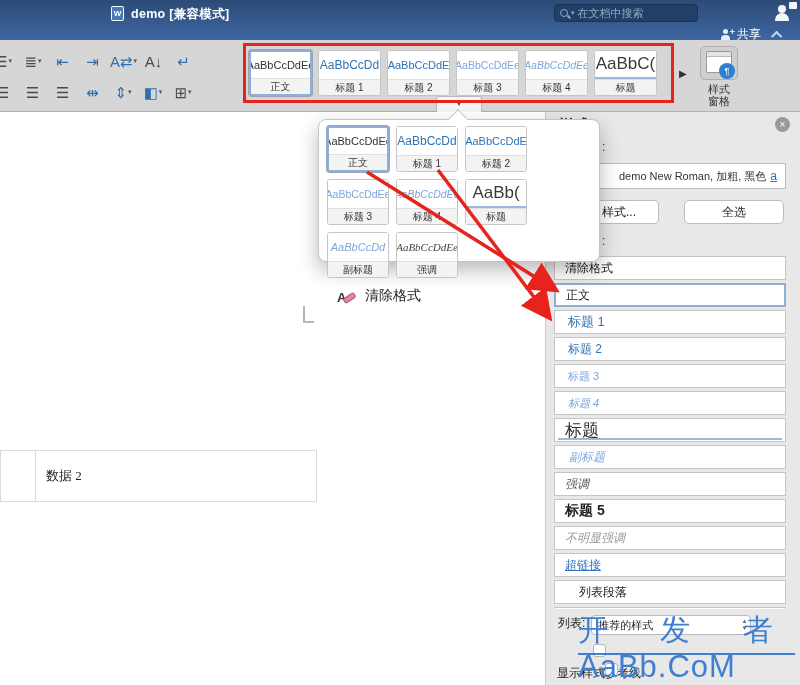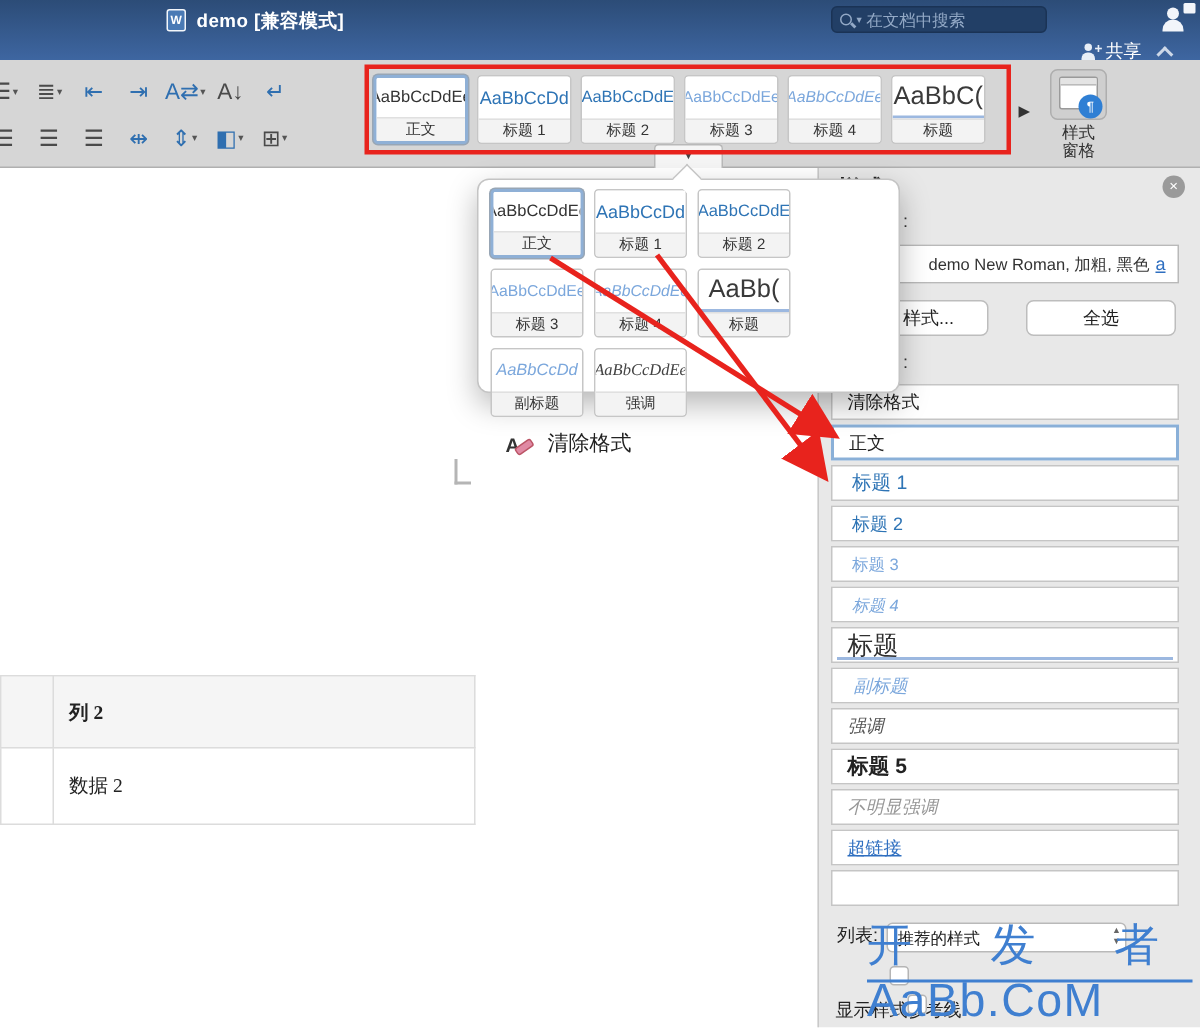--- a/index.html
+++ b/index.html
@@ -286,24 +286,20 @@
     <div>窗格</div>
   </div>
 </div>
 
 <div id="expand-tab" class="abs">▼</div>
 
 <div id="document" class="abs">
   <div id="corner-mark" class="abs"></div>
   <table id="doc-table" class="abs">
     <tbody>
-        <tr class="hdr">
-      <td class="c0"></td>
-      <td>列 2</td>
-    </tr>
     <tr class="dat">
       <td class="c0"></td>
       <td>数据 2</td>
     </tr>
   </tbody>
     </table>
 </div>
 
 <div id="panel" class="abs">
   <div id="panel-title">样式</div>
@@ -360,20 +356,23 @@
       </div>
 
       <div class="si subtle">
         <span>不明显强调</span>
       </div>
 
       <div class="si link">
         <span>超链接</span>
       </div>
 
+      <div class="si listp">
+        <span>列表段落</span>
+      </div>
 
       <div class="si intense">
         
       </div>
     </div>
 
   <div id="list-row">
     <span id="list-label">列表:</span>
     <div id="list-select">
       <span>推荐的样式</span>

